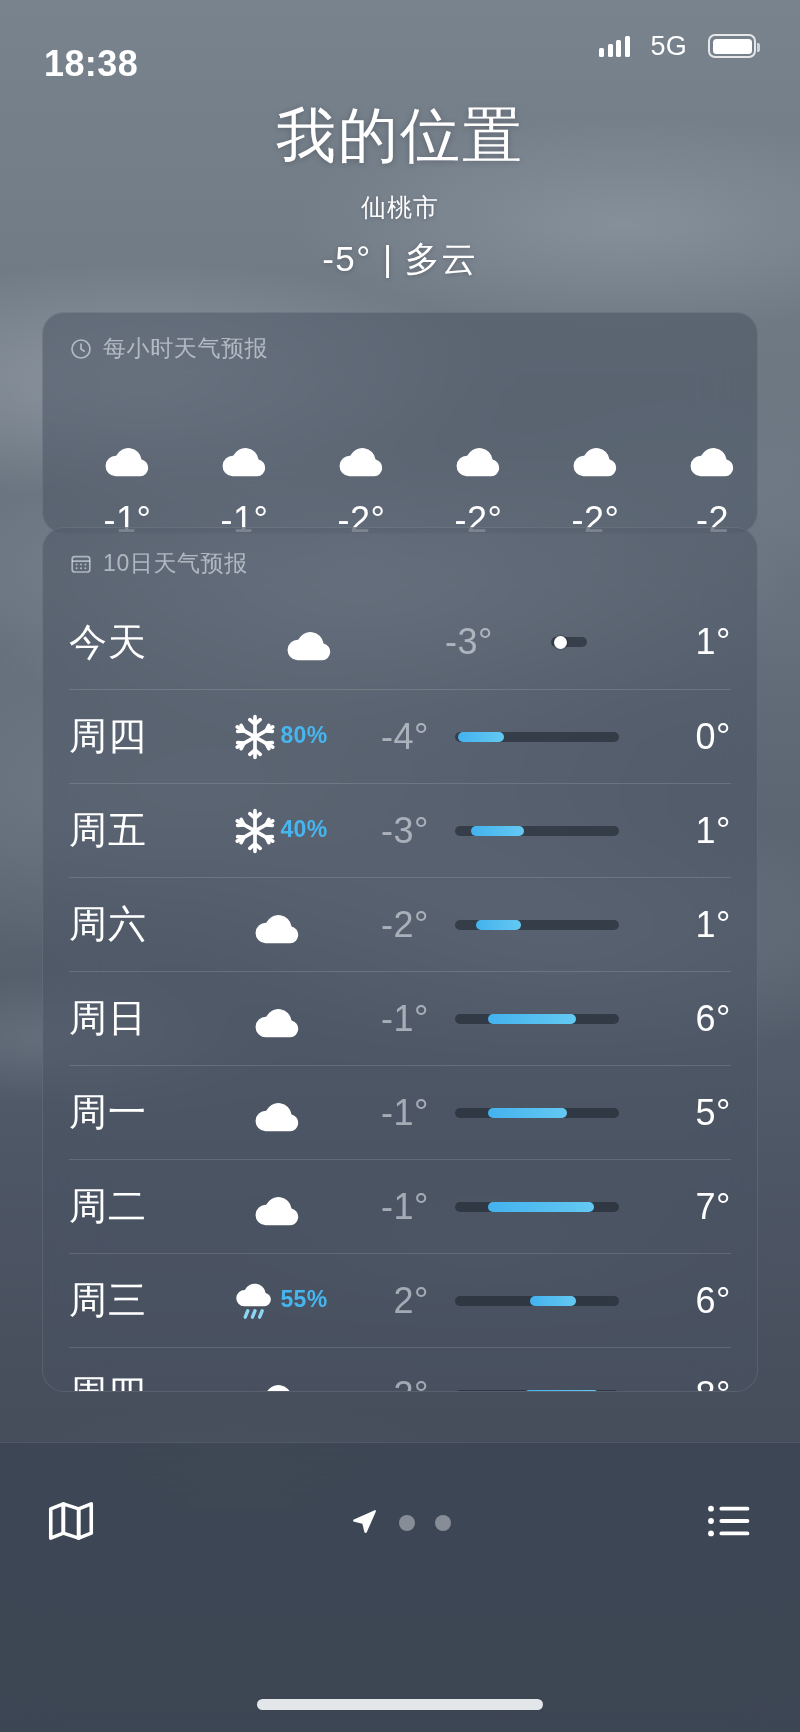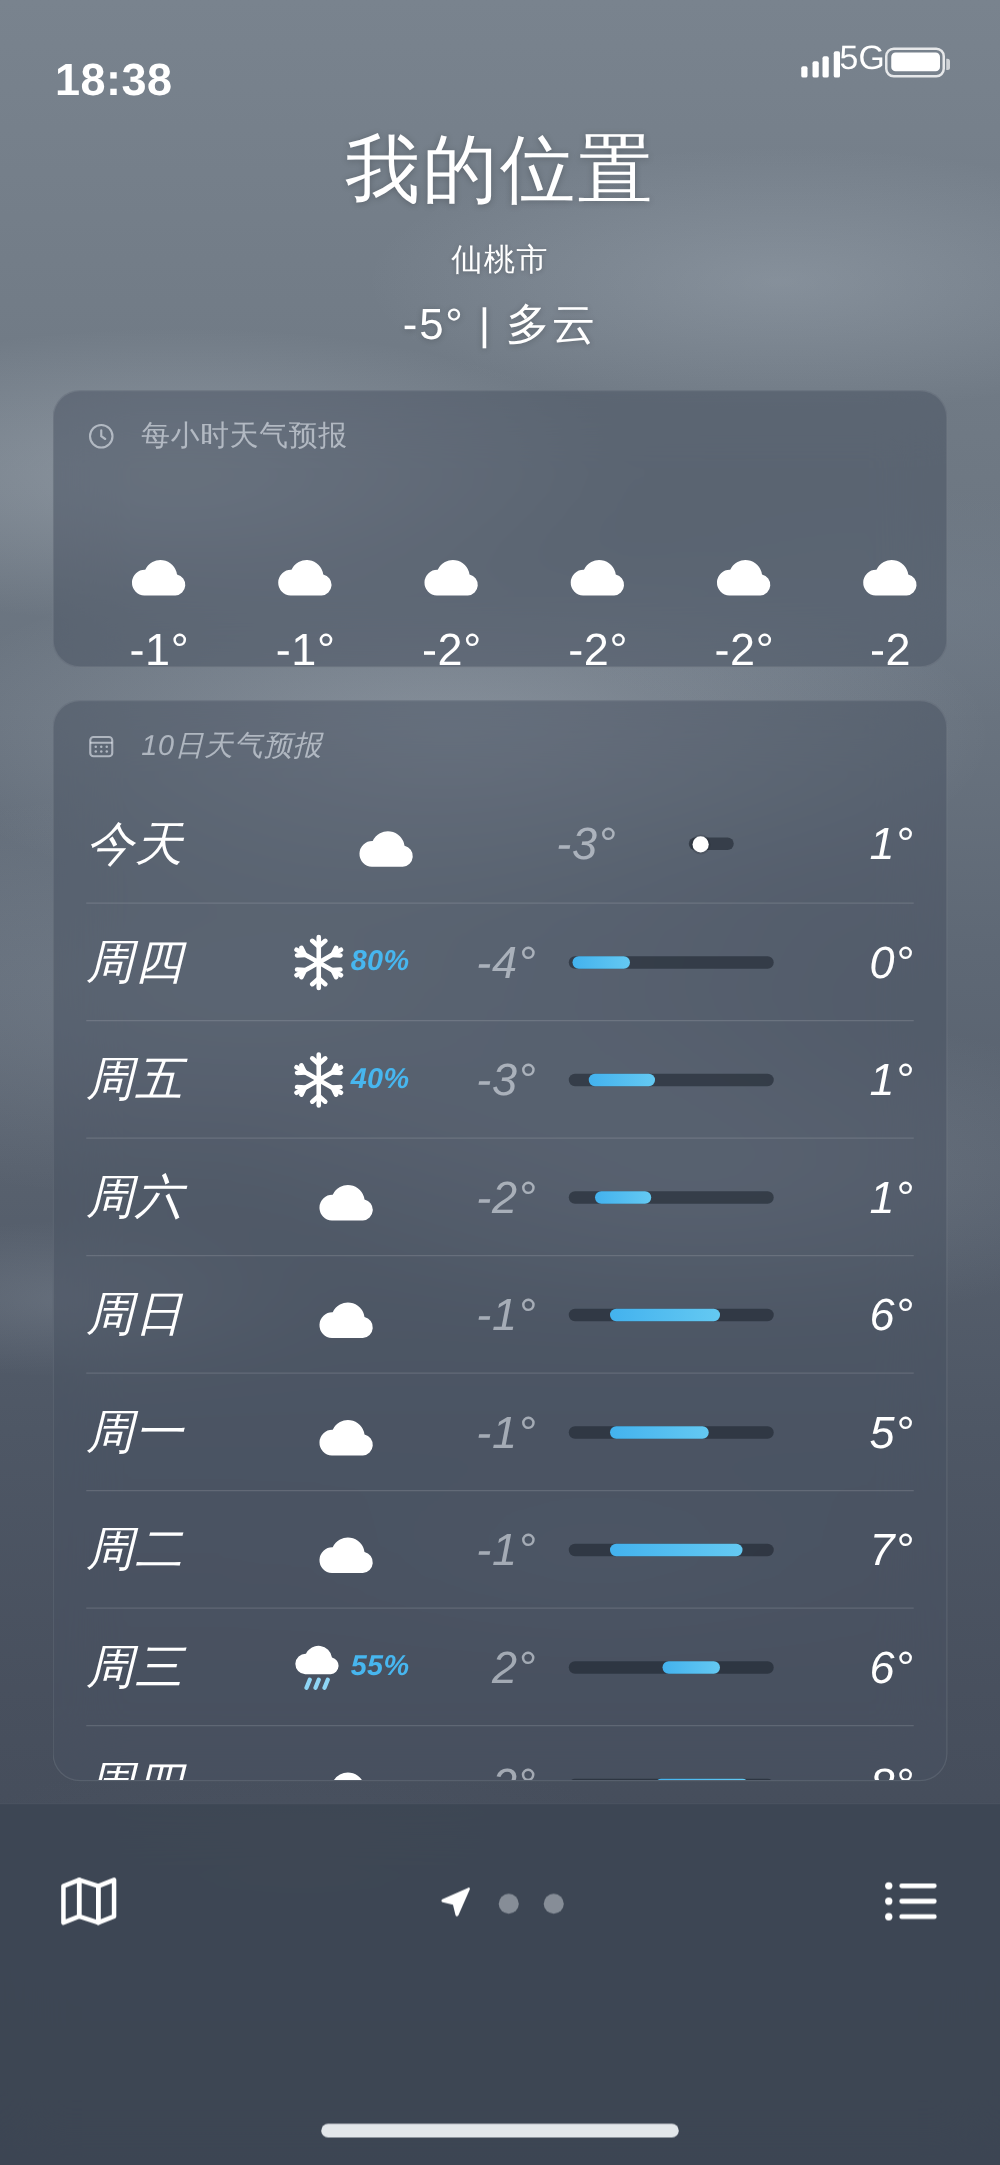--- a/index.html
+++ b/index.html
@@ -46,21 +46,21 @@
       radial-gradient(ellipse 420px 120px at 30% 86%, rgba(90,100,114,.22), rgba(0,0,0,0) 72%);
   }
 
   
   #statusbar{
     position:absolute; top:0; left:0; right:0; height:92px;
     display:flex; align-items:center; justify-content:space-between;
     padding:0 44px; z-index:30;
   }
   .sb-time{ font-size:36px; font-weight:600; letter-spacing:.4px;margin-top:36px; }
-  .sb-right{ display:flex; align-items:flex-end; gap:0; }
+  .sb-right{ display:flex; align-items:center; gap:21px; }
   .sig{ display:flex; align-items:flex-end; gap:3.5px; height:22px; }
   .sig i{ display:block; width:5px; background:#fff; border-radius:1.5px; }
   .sig i:nth-child(1){ height:9px; }
   .sig i:nth-child(2){ height:13px; }
   .sig i:nth-child(3){ height:17px; }
   .sig i:nth-child(4){ height:21px; }
   .sb-net{ font-size:27px; font-weight:500; letter-spacing:.2px; }
   .batt{ position:relative; width:48px; height:24px; border:2.5px solid rgba(255,255,255,.82);
          border-radius:7px; padding:2.5px; }
   .batt .fill{ height:100%; background:#fff; border-radius:3.5px; }
@@ -80,21 +80,21 @@
   .card{
     position:absolute; left:42px; width:716px;
     background:rgba(72,83,97,.52);
     border:1px solid rgba(255,255,255,.09);
     border-radius:22px;
     backdrop-filter:blur(26px);
     overflow:hidden;
     z-index:10;
   }
   .card-head{
-    display:flex; align-items:center; gap:20px;
+    display:flex; align-items:center; gap:10px;
     padding:20px 26px 0 26px;
     color:rgba(235,240,246,.58);
     font-size:23px; letter-spacing:.6px;
   }
   .card-head svg{ display:block; }
 
   
   #hourly{ top:312px; height:222px; }
   #hourly-track{
     display:flex; align-items:flex-end;
@@ -103,21 +103,21 @@
   }
   .hcol{ flex:0 0 117px; text-align:center; }
   .hcol .hlabel{
     font-size:26px; font-weight:600; color:#fff; height:14px; overflow:hidden;
     line-height:34px; opacity:.9;
   }
   .hcol .hicon{ height:70px; display:flex; align-items:center; justify-content:center; }
   .hcol .htemp{ font-size:36px; font-weight:500; letter-spacing:.5px; margin-top:6px; }
 
   
-  #daily{ top:560px; height:865px;font-style:italic; }
+  #daily{ top:527px; height:865px; }
   #daily-rows{ padding:0 0 0 0; margin-top:16px; }
   .drow{
     display:flex; align-items:center;
     height:94px; margin:0 26px;
     border-top:1px solid rgba(255,255,255,.13);
   }
   .drow:first-child{ border-top:none;gap:32px; }
   .dname{ flex:0 0 150px; font-size:38px; font-weight:400; letter-spacing:1px; }
   .dicon{ flex:0 0 118px; display:flex; align-items:center;
           justify-content:center; }

